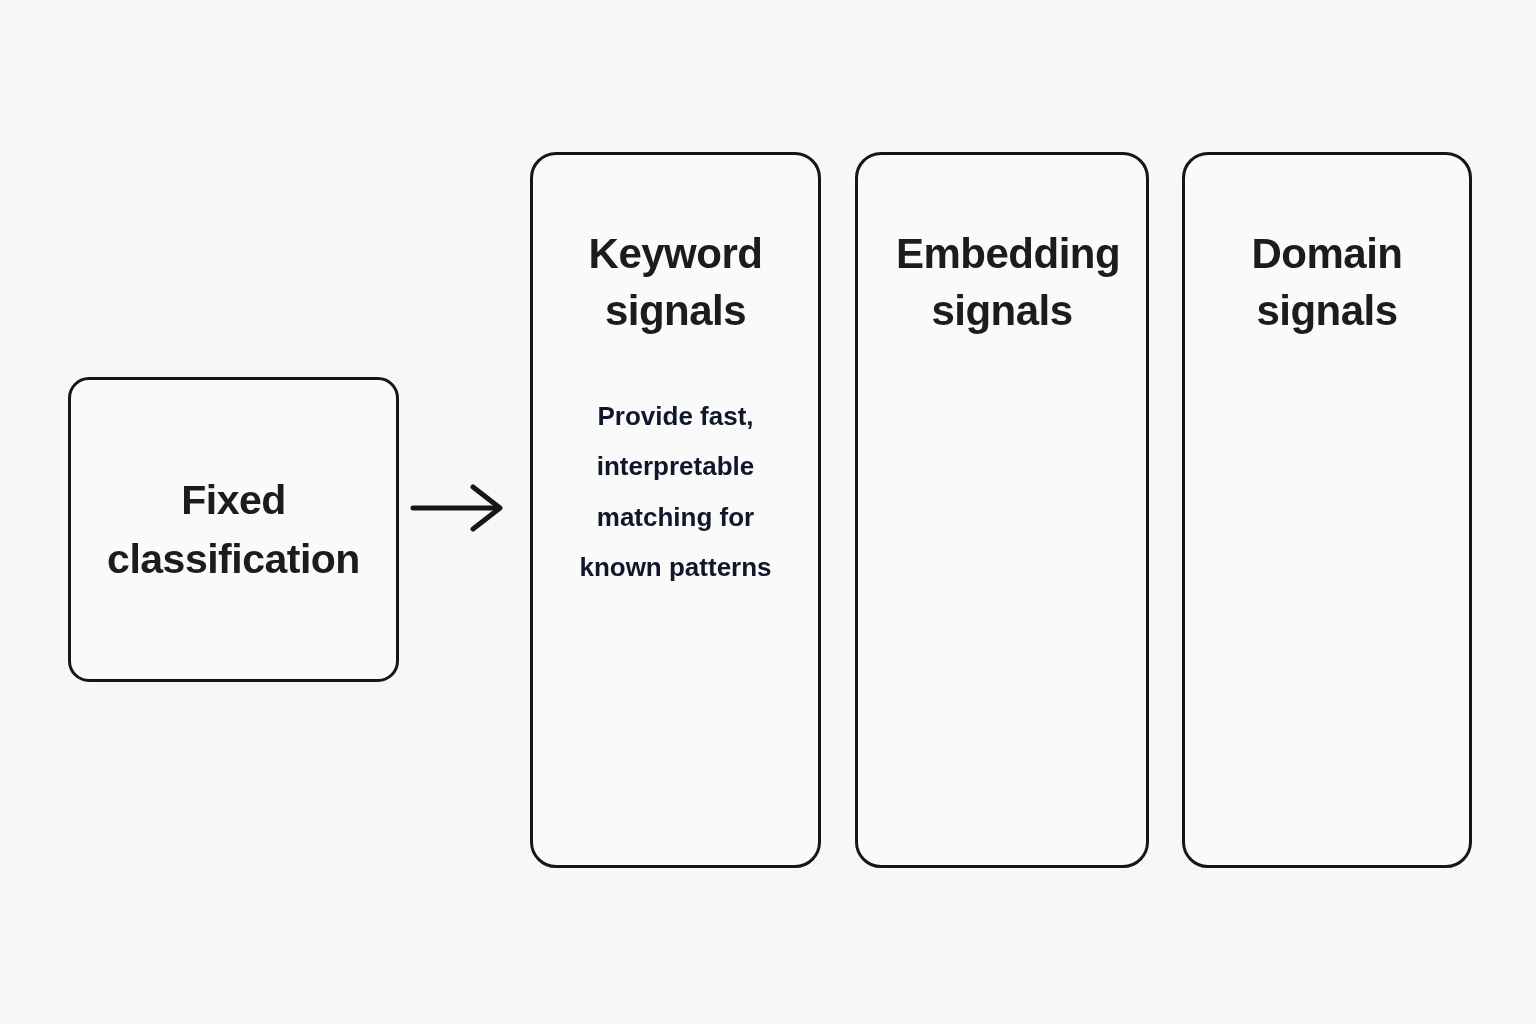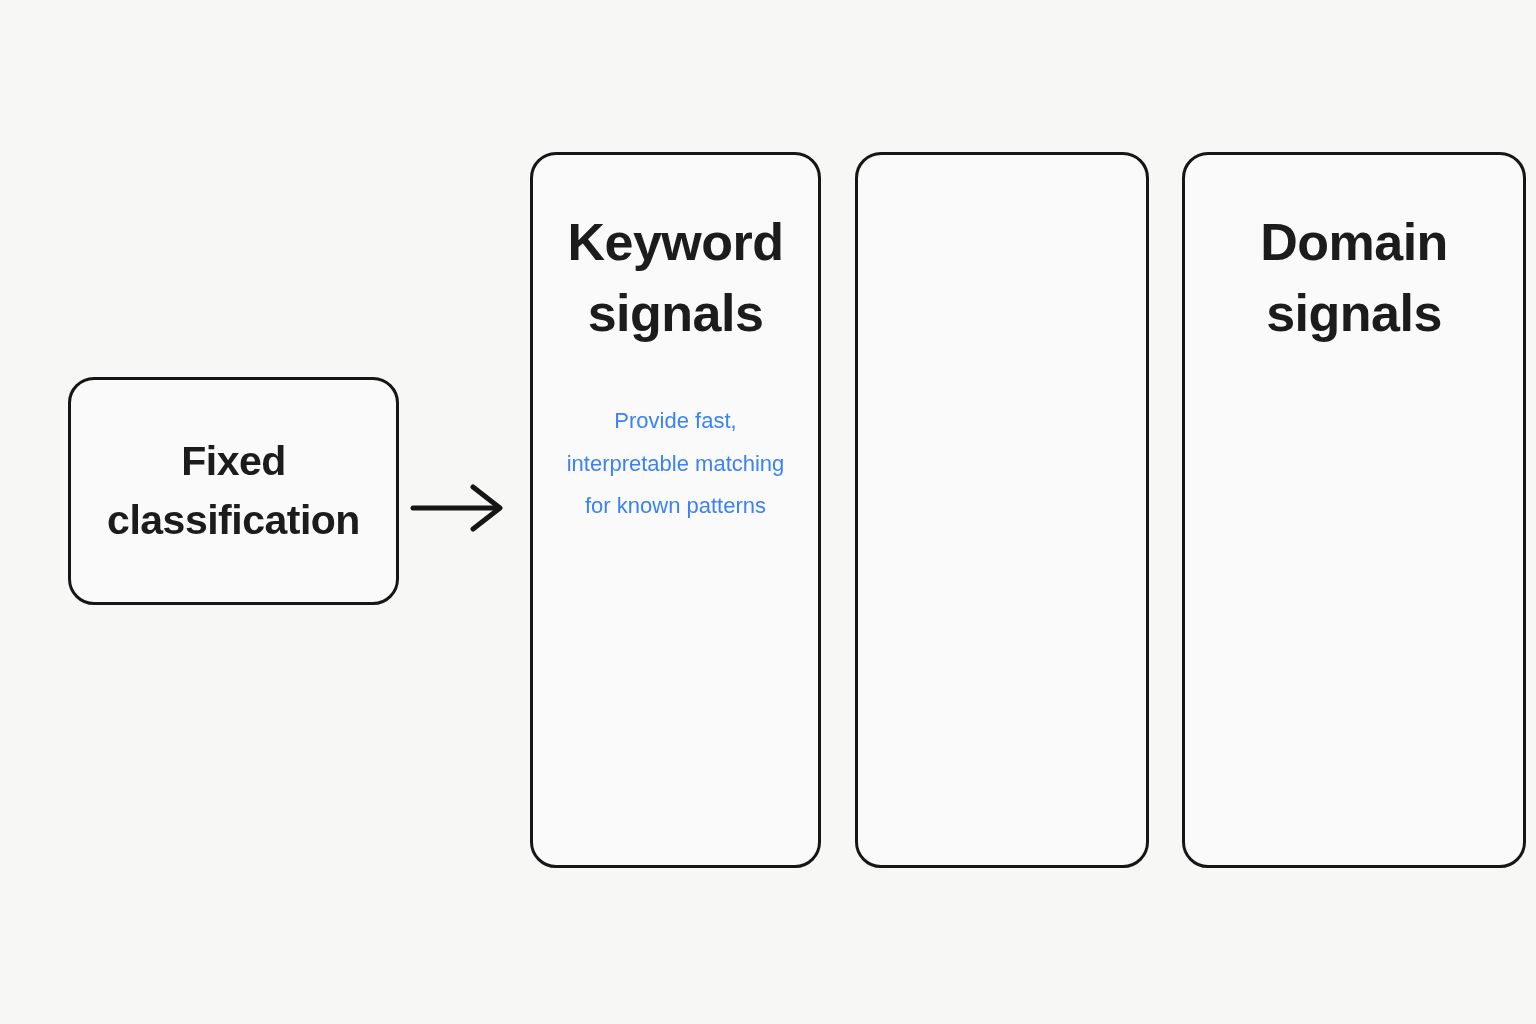--- a/index.html
+++ b/index.html
@@ -23,26 +23,27 @@
     position: absolute;
     box-sizing: border-box;
     border: 3px solid #161616;
     border-radius: 26px;
     background: #fafafa;
   }
   .source-node {
     left: 68px;
     top: 377px;
     width: 331px;
-    height: 228px;
+    height: 305px;
     display: flex;
     align-items: center;
     justify-content: center;
     text-align: center;
     padding: 0 18px;
+    border-radius: 21px;
   }
   .source-label {
     font-size: 41px;
     font-weight: 700;
     line-height: 1.43;
     letter-spacing: -0.5px;
   }
   .arrow {
     position: absolute;
     left: 409px;
@@ -51,34 +52,34 @@
     height: 54px;
   }
   .card {
     top: 152px;
     height: 716px;
     padding: 52px 20px 0 20px;
     text-align: center;
   }
   .card-1 { left: 530px;  width: 291px; }
   .card-2 { left: 855px;  width: 294px; }
-  .card-3 { left: 1182px; width: 344px; text-align: center; }
+  .card-3 { left: 1182px; width: 290px; text-align: center; }
   .card-title {
-    font-size: 52px;
+    font-size: 42px;
     font-weight: 700;
     line-height: 1.36;
     letter-spacing: -0.5px;
-    margin: 0;
+    margin: 18px;
   }
   .card-desc {
     margin: 52px auto 0 auto;
-    font-size: 22px;
-    font-weight: 400;
+    font-size: 26px;
+    font-weight: 700;
     line-height: 1.93;
-    color: #3b82f6;
+    color: #0f172a;
     max-width: 252px;
   }
 </style>
 </head>
 <body>
 
 <div class="canvas">
 
   <div class="node source-node">
     <span class="source-label">Fixed classification</span>
@@ -88,19 +89,20 @@
     <line x1="4" y1="27" x2="88" y2="27" stroke-linecap="round"></line>
     <polyline points="64 6, 91 27, 64 48" stroke-linejoin="round" stroke-linecap="round"></polyline>
   </svg>
 
   <div class="node card card-1">
     <h2 class="card-title">Keyword signals</h2>
     <p class="card-desc">Provide fast, interpretable matching for known patterns</p>
   </div>
 
   <div class="node card card-2">
+    <h2 class="card-title">Embedding signals</h2>
   </div>
 
   <div class="node card card-3">
     <h2 class="card-title">Domain signals</h2>
   </div>
 
 </div>
 
 </body></html>

